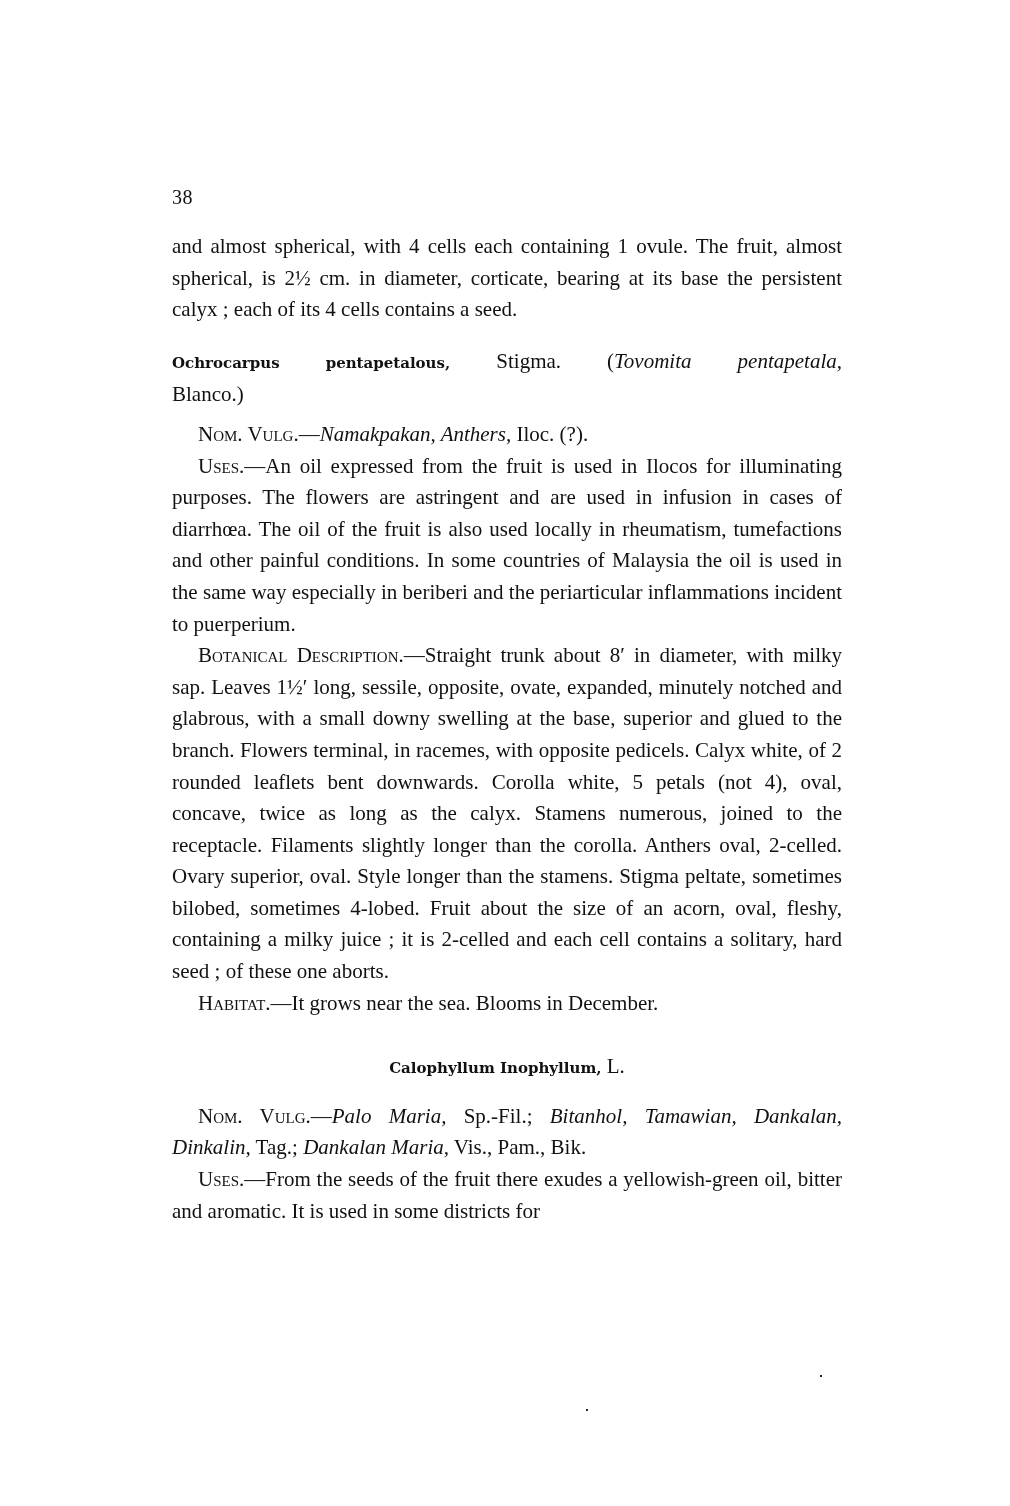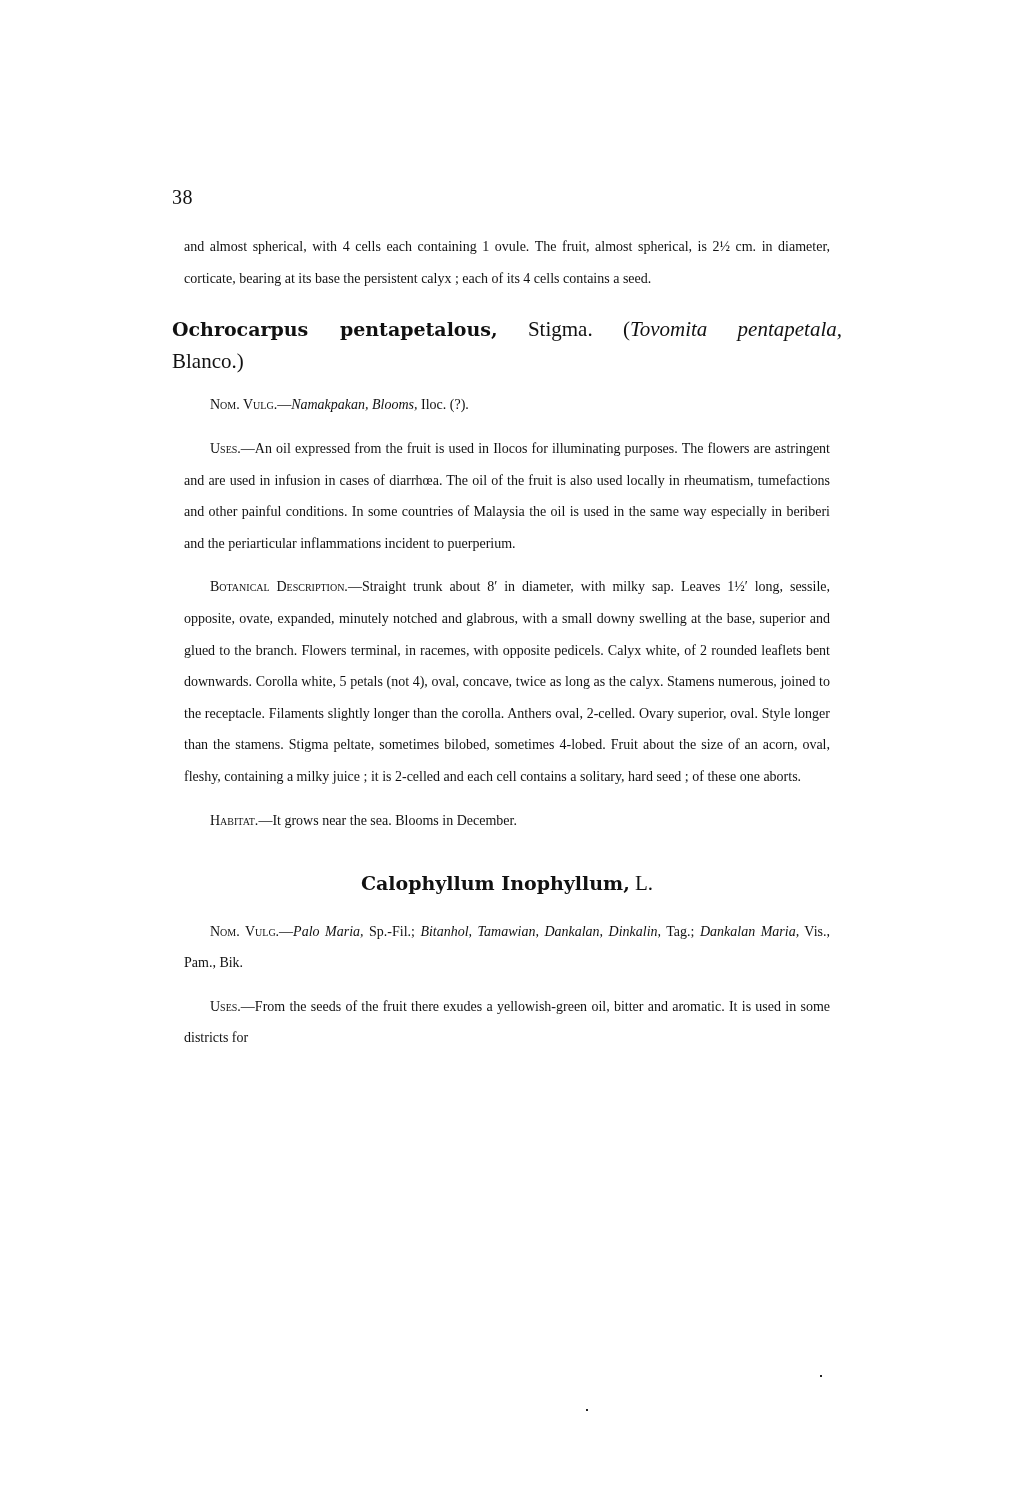--- a/index.html
+++ b/index.html
@@ -33,41 +33,41 @@
       font-size: 20px;
     }
     .running-head .title {
       font-variant: small-caps;
       text-transform: uppercase;
       font-size: 15px;
       letter-spacing: 1.2px;
       font-weight: normal;
     }
     p {
-      margin: 12px;
-      font-size: 14px;
+      margin: 0;
+      font-size: 21px;
       line-height: 31.6px;
       text-align: justify;
     }
     p.indent {
       text-indent: 26px;
     }
     .sc {
       font-variant: small-caps;
     }
     .heading {
       font-size: 21px;
       line-height: 31.6px;
       text-align: center;
       margin: 18px 0 10px 0;
     }
     .heading .bold {
       font-weight: bold;
       font-family: "DejaVu Serif", "Liberation Serif", serif;
-      font-size: 19px;
+      font-size: 15px;
     }
     .heading.first {
       margin-top: 20px;
       margin-bottom: 8px;
     }
     .heading.second {
       margin-top: 32px;
       margin-bottom: 16px;
     }
     .heading-line1 { display: block; text-align: justify; text-align-last: justify; }
@@ -92,21 +92,21 @@
   <p>and almost spherical, with 4 cells each containing 1 ovule. The fruit, almost spherical, is 2½ cm. in diameter, corticate, bearing at its base the persistent calyx ; each of its 4 cells contains a seed.</p>
 
   <div class="heading first">
     <span class="heading-line1">
       <span class="bold">Ochrocarpus pentapetalous,</span><span> Stigma.</span>
       <span>(</span><em>Tovomita pentapetala,</em>
     </span>
     <span class="heading-line2">Blanco.)</span>
   </div>
 
-  <p class="indent"><span class="sc">Nom. Vulg.</span><span>—</span><em>Namakpakan, Blooms,</em><span> Iloc. (?).</span></p>
+  <p class="indent"><span class="sc">Nom. Vulg.</span><span>—</span><em>Namakpakan, Anthers,</em><span> Iloc. (?).</span></p>
 
   <p class="indent"><span class="sc">Uses.</span><span>—</span><span>An oil expressed from the fruit is used in Ilocos for illuminating purposes. The flowers are astringent and are used in infusion in cases of diarrhœa. The oil of the fruit is also used locally in rheumatism, tumefactions and other painful conditions. In some countries of Malaysia the oil is used in the same way especially in beriberi and the periarticular inflammations incident to puerperium.</span></p>
 
   <p class="indent"><span class="sc">Botanical Description.</span><span>—</span><span>Straight trunk about 8′ in diameter, with milky sap. Leaves 1½′ long, sessile, opposite, ovate, expanded, minutely notched and glabrous, with a small downy swelling at the base, superior and glued to the branch. Flowers terminal, in racemes, with opposite pedicels. Calyx white, of 2 rounded leaflets bent downwards. Corolla white, 5 petals (not 4), oval, concave, twice as long as the calyx. Stamens numerous, joined to the receptacle. Filaments slightly longer than the corolla. Anthers oval, 2-celled. Ovary superior, oval. Style longer than the stamens. Stigma peltate, sometimes bilobed, sometimes 4-lobed. Fruit about the size of an acorn, oval, fleshy, containing a milky juice ; it is 2-celled and each cell contains a solitary, hard seed ; of these one aborts.</span></p>
 
   <p class="indent"><span class="sc">Habitat.</span><span>—</span><span>It grows near the sea. Blooms in December.</span></p>
 
   <div class="heading second">
     <span class="bold">Calophyllum Inophyllum,</span><span> L.</span>
   </div>

